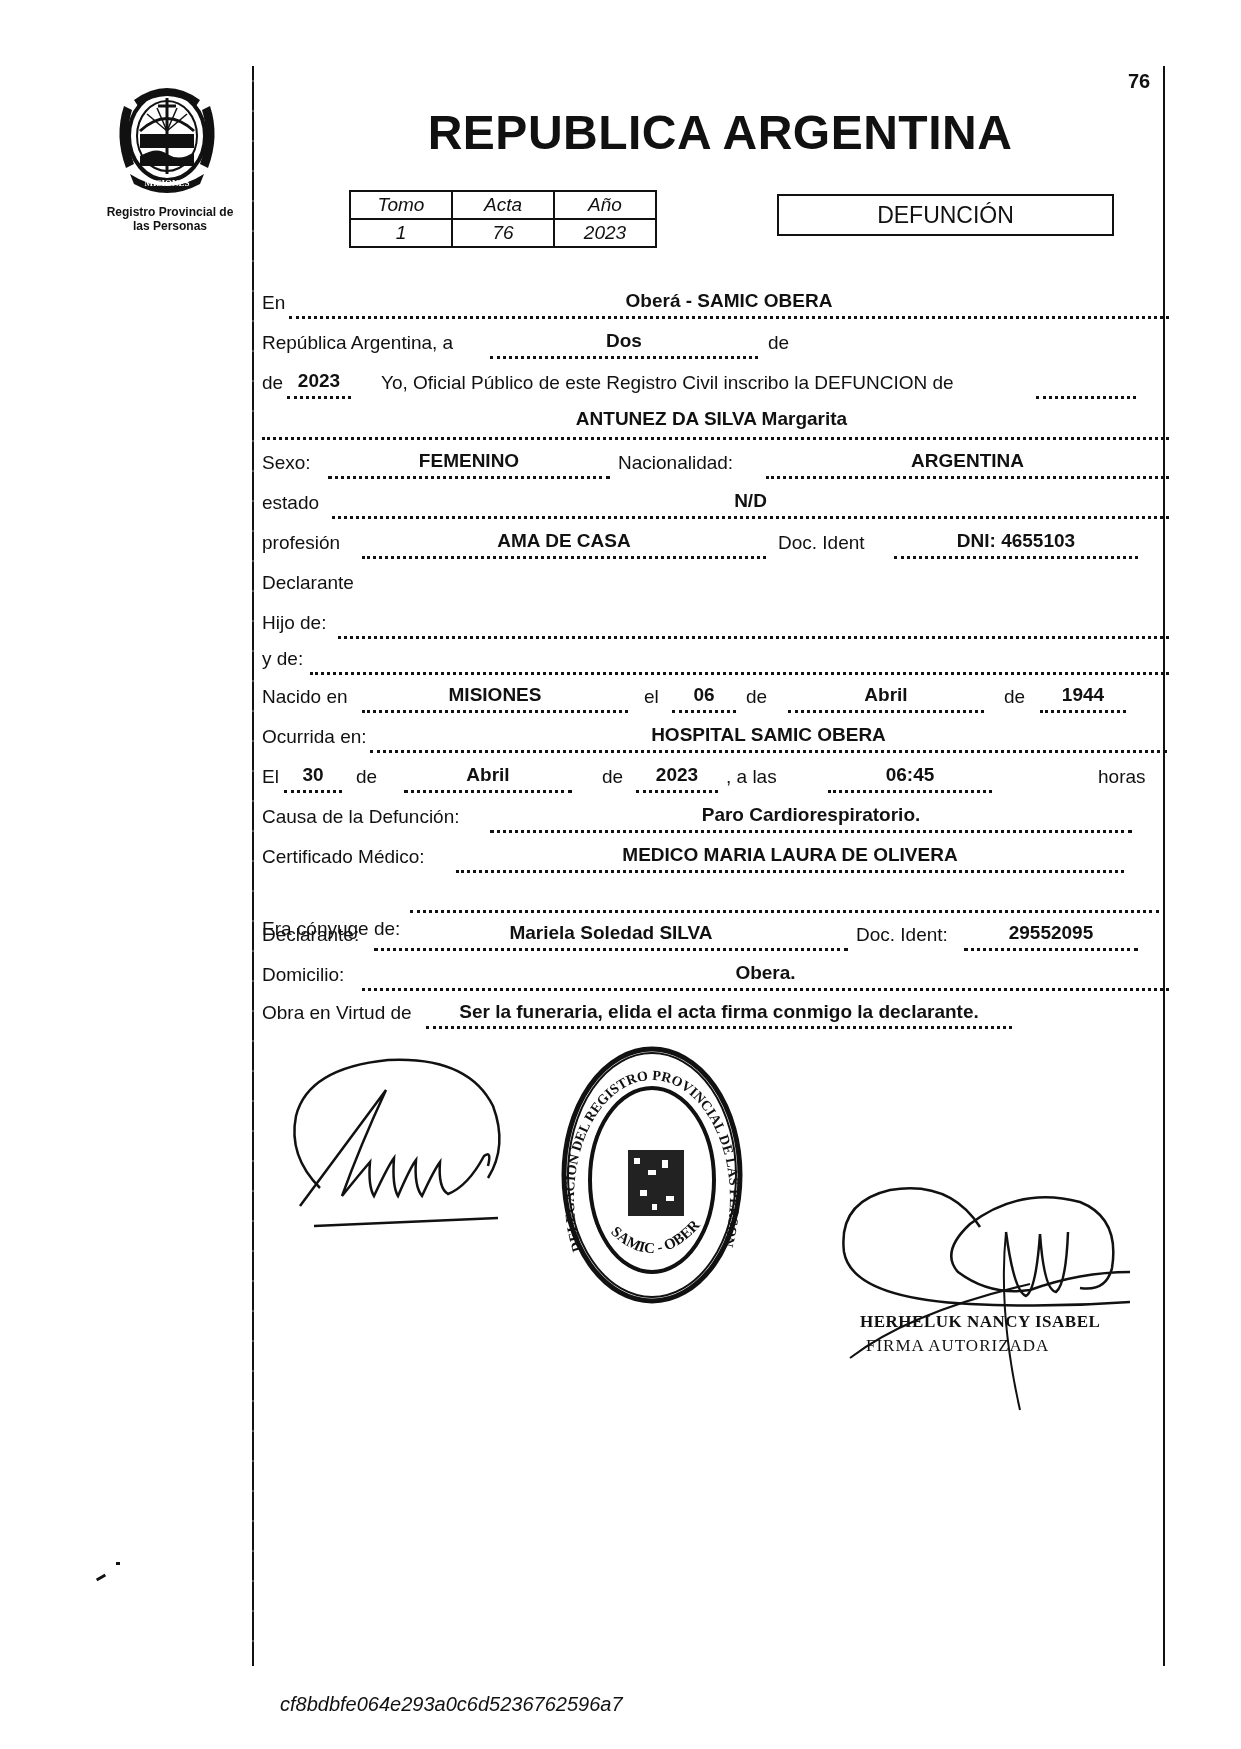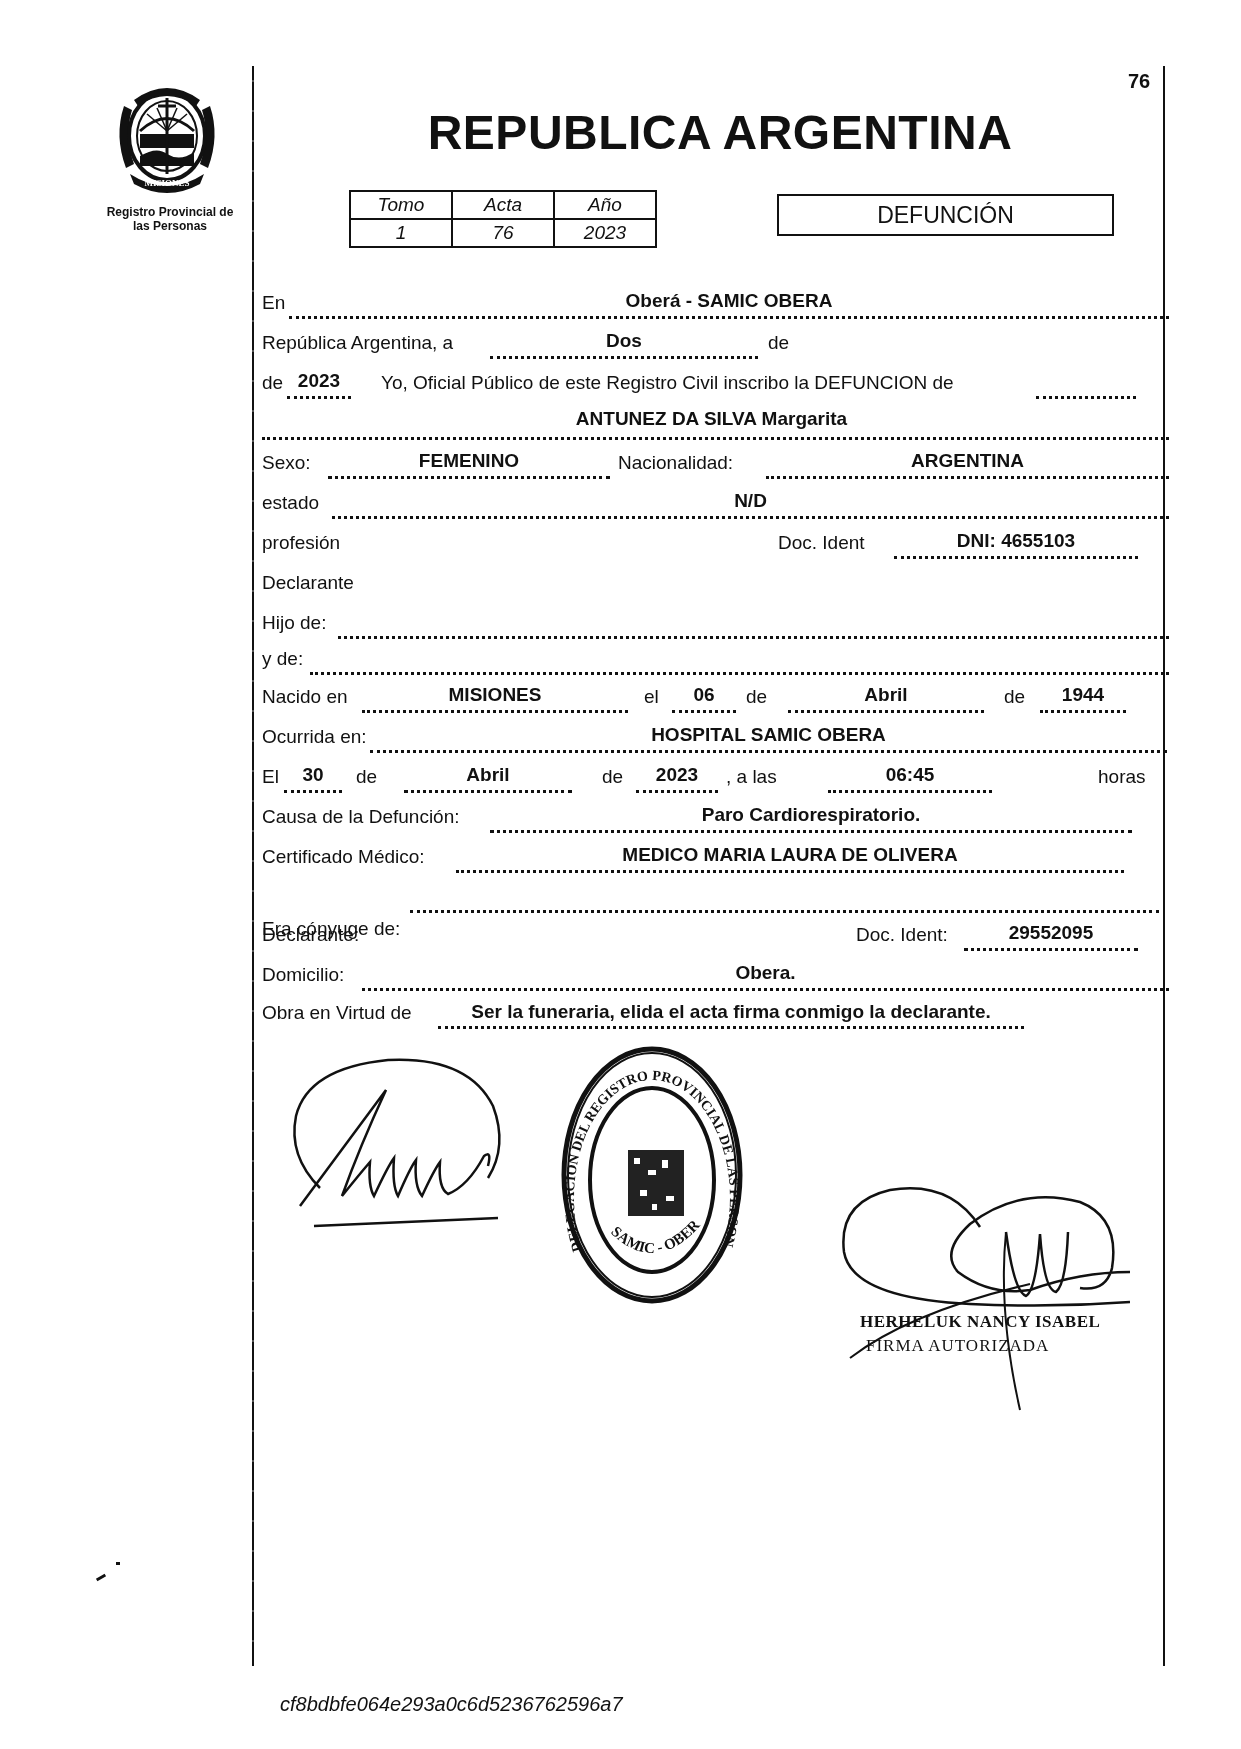--- a/index.html
+++ b/index.html
@@ -129,20 +129,21 @@
   <span class="fld" style="left:504px; right:-8px;">ARGENTINA</span>
 </div>
 
 <div class="row" style="top:486px;">
   <span class="lbl" style="left:0;">estado</span>
   <span class="fld" style="left:70px; right:-8px;">N/D</span>
 </div>
 
 <div class="row" style="top:526px;">
   <span class="lbl" style="left:0;">profesión</span>
+  <span class="fld" style="left:100px; width:404px;">AMA DE CASA</span>
   <span class="lbl" style="left:516px;">Doc. Ident</span>
   <span class="fld" style="left:632px; width:244px;">DNI: 4655103</span>
 </div>
 
 <div class="row" style="top:566px;">
   <span class="lbl" style="left:0;">Declarante</span>
 </div>
 
 <div class="row" style="top:606px;">
   <span class="lbl" style="left:0;">Hijo de:</span>
@@ -192,32 +193,33 @@
   <span class="fld" style="left:194px; width:668px;">MEDICO MARIA LAURA DE OLIVERA</span>
 </div>
 
 <div class="row" style="top:880px;">
   <span class="lbl" style="left:0;margin-top:32px;">Era cónyuge de:</span>
   <span class="fld" style="left:148px; right:2px;"></span>
 </div>
 
 <div class="row" style="top:918px;">
   <span class="lbl" style="left:0;">Declarante:</span>
+  <span class="fld" style="left:112px; width:474px;">Mariela Soledad SILVA</span>
   <span class="lbl" style="left:594px;">Doc. Ident:</span>
   <span class="fld" style="left:702px; width:174px;">29552095</span>
 </div>
 
 <div class="row" style="top:958px;">
   <span class="lbl" style="left:0;">Domicilio:</span>
   <span class="fld" style="left:100px; right:-8px;">Obera.</span>
 </div>
 
 <div class="row" style="top:996px;">
   <span class="lbl" style="left:0;">Obra en Virtud de</span>
-  <span class="fld" style="left:176px; width:586px; top:4px; height:26px; line-height:24px;">Ser la funeraria, elida el acta firma conmigo la declarante.</span>
+  <span class="fld" style="left:164px; width:586px; top:4px; height:26px; line-height:24px;">Ser la funeraria, elida el acta firma conmigo la declarante.</span>
 </div>
 
 <div class="sig" style="left:278px; top:1046px;">
   <svg width="240" height="200" viewBox="0 0 240 200">
     <path d="M42 142 Q10 110 18 70 Q30 22 110 14 Q190 10 215 60 Q230 100 210 132" fill="none" stroke="#111" stroke-width="2.5"></path>
     <path d="M22 160 L108 44 Q82 100 64 150 Q80 130 92 116 Q90 140 96 150 Q110 120 116 112 Q114 140 120 150 Q132 122 138 114 Q136 140 144 150 Q156 124 162 116 Q160 142 170 148 Q190 140 206 110 Q214 104 210 120" fill="none" stroke="#111" stroke-width="2.5"></path>
     <path d="M36 180 Q130 176 220 172" fill="none" stroke="#111" stroke-width="2.5"></path>
   </svg>
 </div>
 

